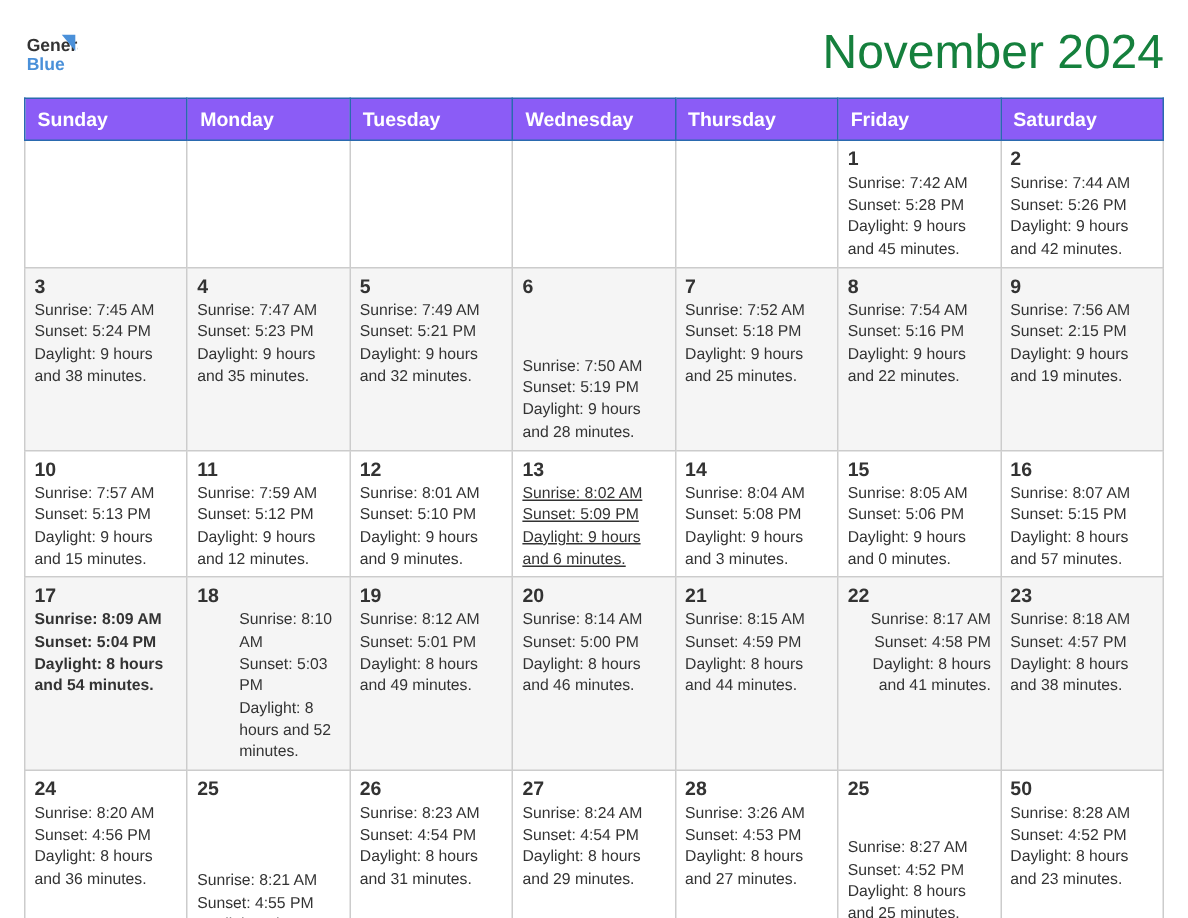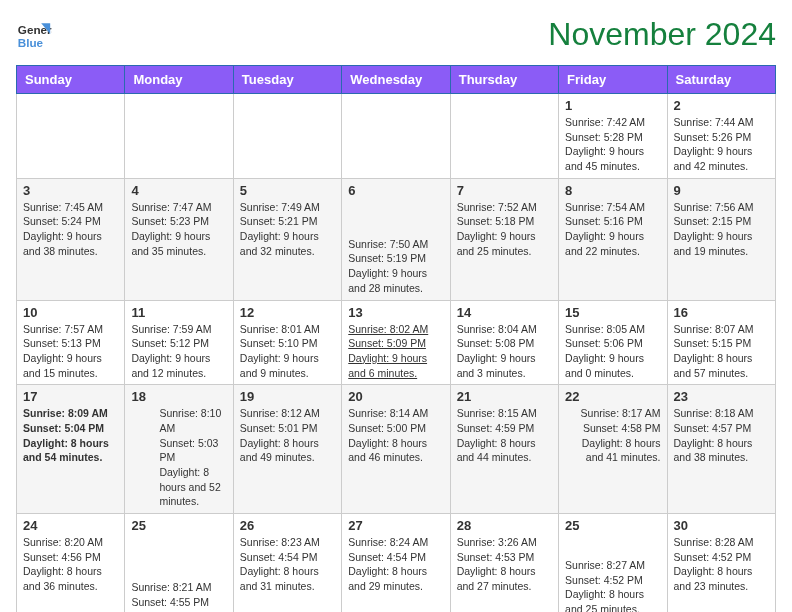--- a/index.html
+++ b/index.html
@@ -286,20 +286,20 @@
 Sunset: 4:53 PM
 Daylight: 8 hours and 27 minutes.</div>
         </td>
         <td>
           <span class="day-number">25</span>
           <div class="day-info" style="white-space: pre-line; margin-top: 25px;">Sunrise: 8:27 AM
 Sunset: 4:52 PM
 Daylight: 8 hours and 25 minutes.</div>
         </td>
         <td>
-          <span class="day-number">30</span>
+          <span class="day-number">50</span>
           <div class="day-info" style="white-space: pre-line;">Sunrise: 8:28 AM
 Sunset: 4:52 PM
 Daylight: 8 hours and 23 minutes.</div>
         </td>
       </tr>
     </tbody>
 </table>
 
 </body></html>

